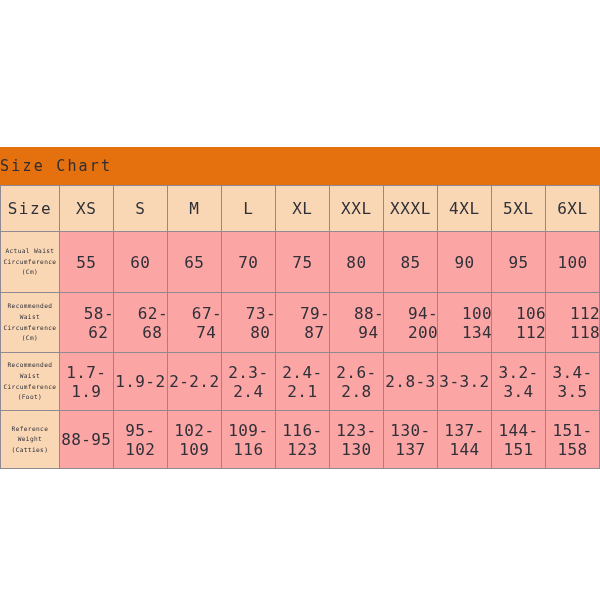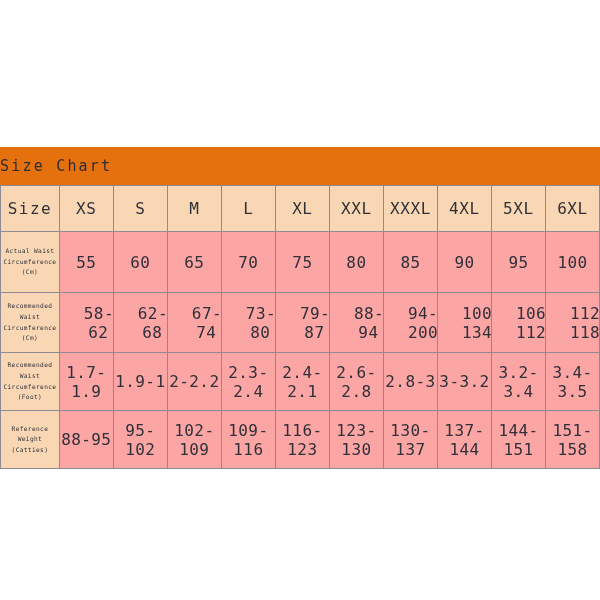--- a/index.html
+++ b/index.html
@@ -157,21 +157,21 @@
       </tr>
 
       <tr class="data-row r2">
         <td class="rowhead">
             <div>Recommended</div>
             <div>Waist</div>
             <div>Circumference</div>
             <div>(Foot)</div>
           </td>
         <td>1.7-1.9</td>
-        <td>1.9-1</td>
+        <td>1.9-2</td>
         <td>2-2.2</td>
         <td>2.3-2.4</td>
         <td>2.4-2.1</td>
         <td>2.6-2.8</td>
         <td>2.8-3</td>
         <td>3-3.2</td>
         <td>3.2-3.4</td>
         <td>3.4-3.5</td>
       </tr>
 

